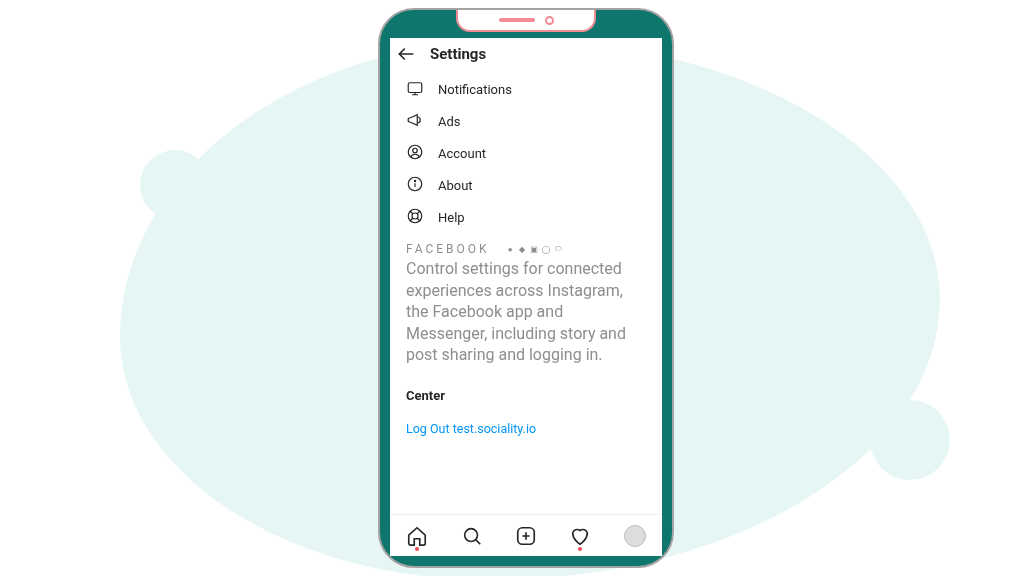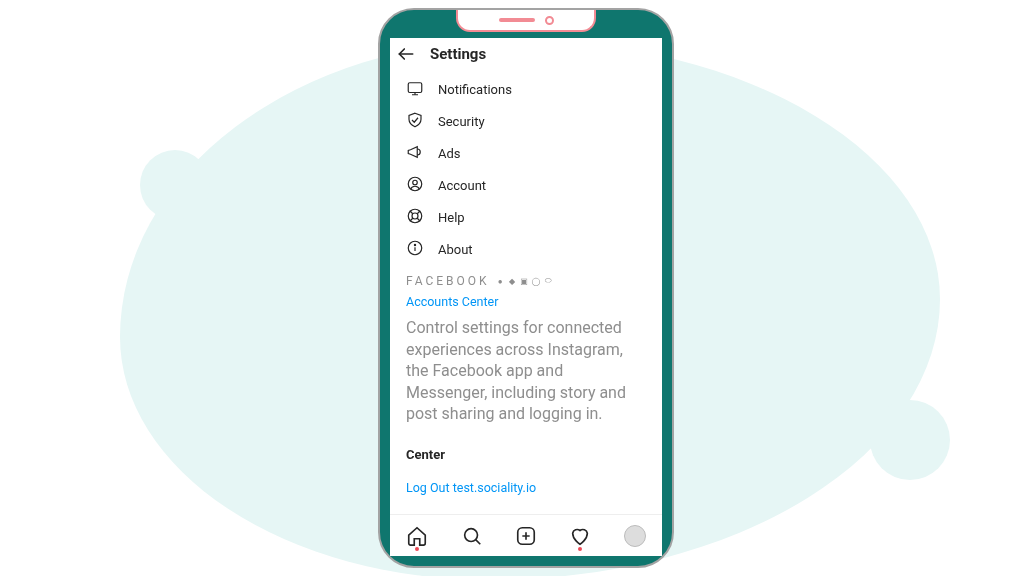--- a/index.html
+++ b/index.html
@@ -59,21 +59,21 @@
   .menu-list { list-style: none; display: flex; flex-direction: column; }
   .menu-item {
     display: flex; align-items: flex-end; gap: 14px;
     padding: 7px 12px;
     font-size: 13px; color: #262626;
     cursor: pointer;
   }
   .menu-item .micon { width: 18px; height: 18px; display: flex; align-items: center; justify-content: center; }
 
   .fb-section { padding: 10px 12px 4px 12px; }
-  .fb-brand { font-size: 12px; letter-spacing: 3px; color: #8e8e8e; display:flex; align-items:center; gap:6px;}
+  .fb-brand { font-size: 12px; letter-spacing: 3px; color: #8e8e8e; display:flex; align-items:center; gap:16px;}
   .fb-icons { display:inline-flex; gap:3px; letter-spacing:0;}
   .fb-icons span{ width:9px; height:9px; font-size:8px; color:#8e8e8e; display:inline-flex; align-items:center; justify-content:center;}
   .link { color: #0095f6; font-size: 12.5px; padding: 6px 0; cursor: pointer; }
   .fb-desc { color: #8e8e8e; font-size: 16px; line-height: 1.35; padding-top:2px; }
 
   .section-title { font-size: 13px; font-weight: 700; color: #262626; padding: 18px 12px 6px 12px; }
   .link-row { padding: 6px 12px; }
 
   .tabbar {
     height: 42px;
@@ -116,90 +116,80 @@
             <svg viewBox="0 0 24 24" width="18" height="18" fill="none" stroke="#262626" stroke-width="1.6">
                 <rect x="3" y="5" width="18" height="13" rx="2"></rect>
                 <line x1="12" y1="18" x2="12" y2="21"></line>
                 <line x1="8" y1="21" x2="16" y2="21"></line>
               </svg>
           </span>
           <span>Notifications</span>
         </li>
 
 
-        <li class="menu-item">
-          <span class="micon">
-            <svg viewBox="0 0 24 24" width="18" height="18" fill="none" stroke="#262626" stroke-width="1.6">
-                <path d="M12 3l8 3v5c0 5-3.5 8-8 10-4.5-2-8-5-8-10V6l8-3z"></path>
-                <polyline points="8 12 11 15 16 9"></polyline>
-              </svg>
-          </span>
-          <span>Security</span>
-        </li>
 
         <li class="menu-item">
           <span class="micon">
             <svg viewBox="0 0 24 24" width="18" height="18" fill="none" stroke="#262626" stroke-width="1.6">
                 <path d="M3 10v4l3 1 9 4V5L6 9 3 10z"></path>
                 <path d="M15 8a4 4 0 0 1 0 8"></path>
               </svg>
           </span>
           <span>Ads</span>
         </li>
 
         <li class="menu-item">
           <span class="micon">
             <svg viewBox="0 0 24 24" width="18" height="18" fill="none" stroke="#262626" stroke-width="1.6">
                 <circle cx="12" cy="12" r="9"></circle>
                 <circle cx="12" cy="10" r="3"></circle>
                 <path d="M6 19c1.5-3 4-4 6-4s4.5 1 6 4"></path>
               </svg>
           </span>
           <span>Account</span>
+        </li>
+
+        <li class="menu-item">
+          <span class="micon">
+            <svg viewBox="0 0 24 24" width="18" height="18" fill="none" stroke="#262626" stroke-width="1.6">
+                <circle cx="12" cy="12" r="9"></circle>
+                <line x1="12" y1="11" x2="12" y2="16"></line>
+                <circle cx="12" cy="8" r="0.8" fill="#262626"></circle>
+              </svg>
+          </span>
+          <span>About</span>
         </li>
 
         <li class="menu-item">
           <span class="micon">
             <svg viewBox="0 0 24 24" width="18" height="18" fill="none" stroke="#262626" stroke-width="1.6">
                 <circle cx="12" cy="12" r="9"></circle>
                 <circle cx="12" cy="12" r="4"></circle>
                 <line x1="5" y1="5" x2="9" y2="9"></line>
                 <line x1="19" y1="5" x2="15" y2="9"></line>
                 <line x1="5" y1="19" x2="9" y2="15"></line>
                 <line x1="19" y1="19" x2="15" y2="15"></line>
               </svg>
           </span>
           <span>Help</span>
-        </li>
-
-        <li class="menu-item">
-          <span class="micon">
-            <svg viewBox="0 0 24 24" width="18" height="18" fill="none" stroke="#262626" stroke-width="1.6">
-                <circle cx="12" cy="12" r="9"></circle>
-                <line x1="12" y1="11" x2="12" y2="16"></line>
-                <circle cx="12" cy="8" r="0.8" fill="#262626"></circle>
-              </svg>
-          </span>
-          <span>About</span>
         </li>
 
       </ul>
 
       <div class="fb-section">
         <div class="fb-brand">
           <span>FACEBOOK</span>
           <span class="fb-icons">
             <span>●</span>
             <span>◆</span>
             <span>▣</span>
             <span>◯</span>
             <span>⬭</span>
           </span>
         </div>
-        <div class="link">Accounts Center</div>
         <div class="fb-desc">Control settings for connected experiences across Instagram, the Facebook app and Messenger, including story and post sharing and logging in.</div>
       </div>
 
       <div class="section-title">Center</div>
       <div class="link-row">
           <div class="link">Log Out test.sociality.io</div>
         </div>
 
     </div>
 

